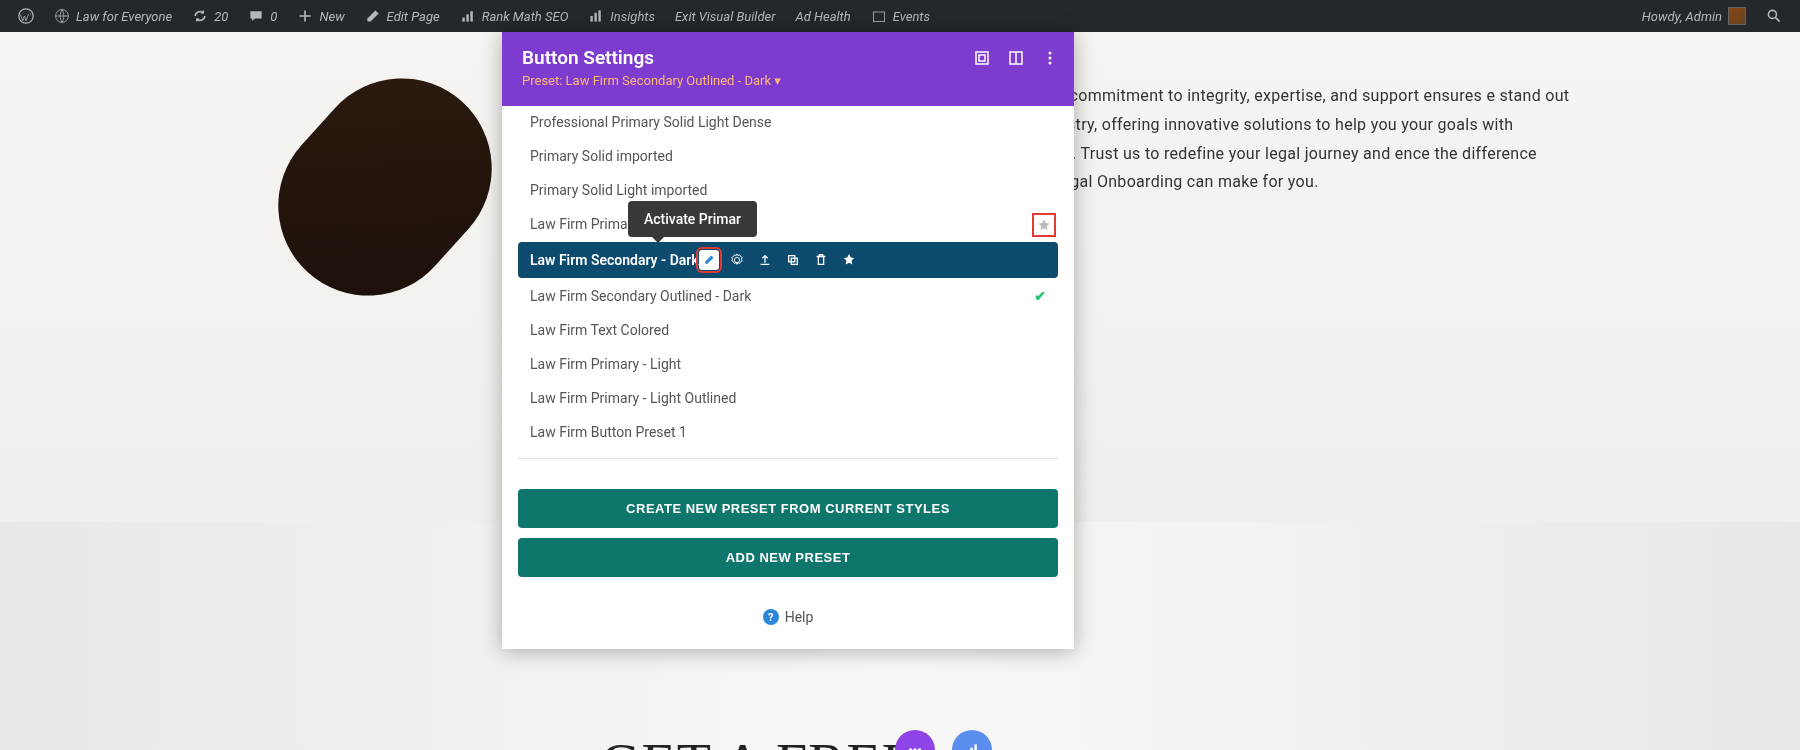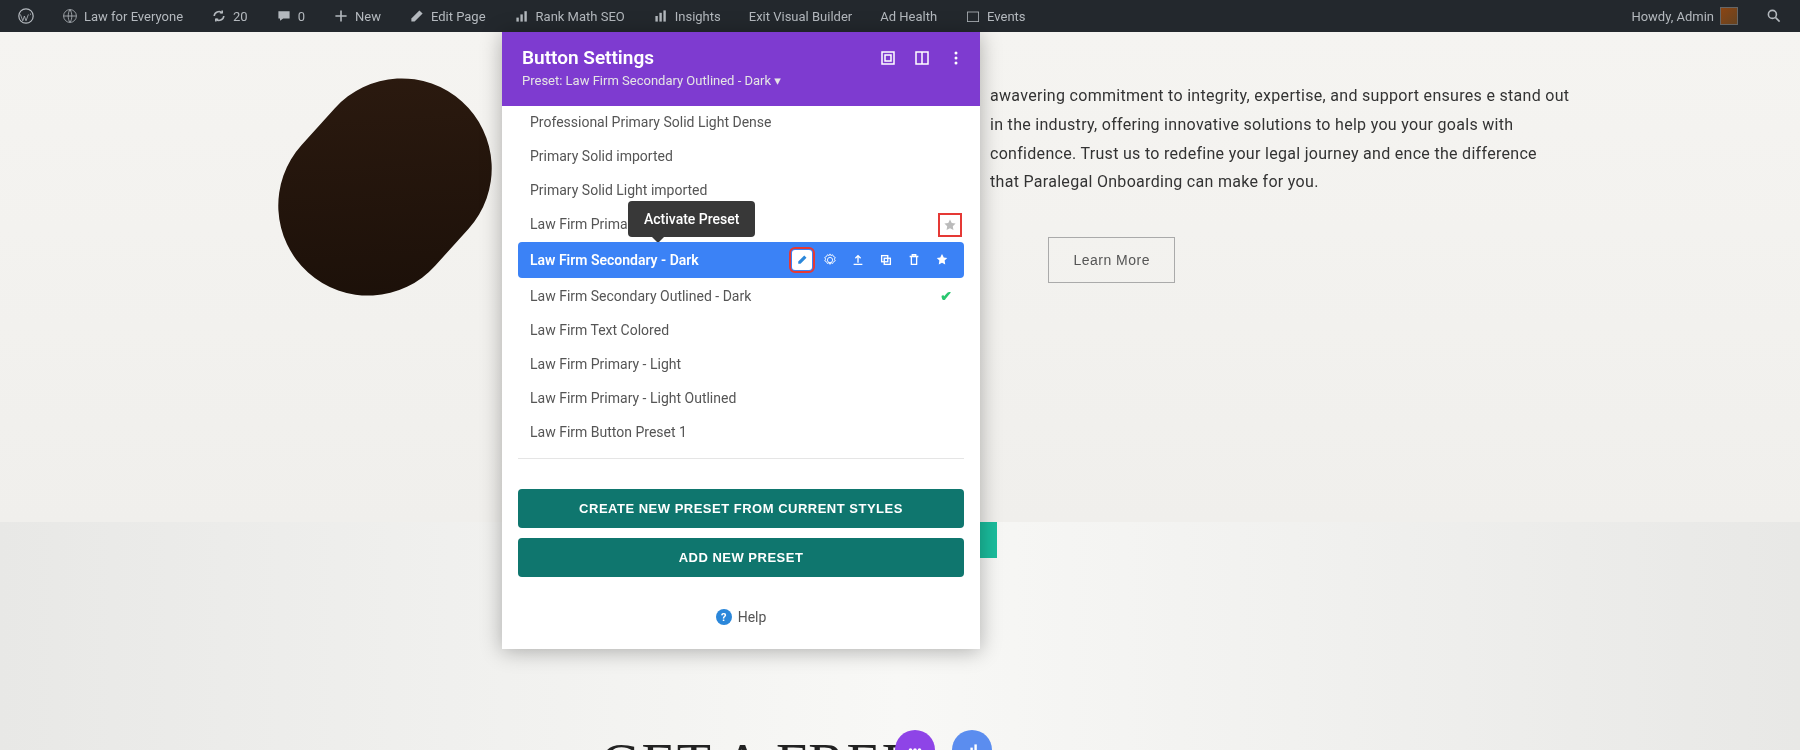--- a/index.html
+++ b/index.html
@@ -1,20 +1,20 @@
 <!DOCTYPE html>
 <html><head>
 <meta charset="utf-8">
 <style>
 * { margin: 0; padding: 0; box-sizing: border-box; }
 body { font-family: -apple-system, BlinkMacSystemFont, "Segoe UI", Roboto, Arial, sans-serif; background: #f1f1ef; overflow: hidden; width: 1800px; height: 750px; }
 
 
 .admin-bar { background: #23282d; height: 32px; display: flex; align-items: center; color: #b4b9be; font-size: 13px; justify-content: space-between; padding: 0 8px; }
-.admin-left, .admin-right { display: flex; align-items: flex-start; gap: 8px; }
+.admin-left, .admin-right { display: flex; align-items: flex-start; gap: 0; font-style: italic; }
 .admin-item { display: flex; align-items: center; gap: 6px; padding: 0 10px; height: 32px; cursor: pointer; }
 .admin-icon { width: 16px; height: 16px; display: inline-flex; align-items: center; justify-content: center; }
 .avatar { width: 18px; height: 18px; background: linear-gradient(135deg,#8b4513,#654321); border: 1px solid #666; }
 
 
 .page-bg { position: absolute; top: 32px; left: 0; right: 0; bottom: 0; background: #fff; overflow: hidden; }
 .bg-image-top { position: absolute; top: 0; left: 0; right: 0; height: 490px; background: linear-gradient(#f5f4f1,#f0efec); }
 .bg-image-bottom { position: absolute; top: 490px; left: 0; right: 0; height: 280px; background: linear-gradient(90deg, #e8e8e6 0%, #f8f8f6 50%, #e8e8e6 100%); }
 .gavel { position: absolute; top: 40px; left: 295px; width: 180px; height: 230px; background: linear-gradient(135deg,#2d1b10,#1a0f08); border-radius: 90px 90px 90px 90px; transform: rotate(42deg); }
 
@@ -26,31 +26,31 @@
 
 .stripe-red { position: absolute; top: 490px; left: 502px; width: 22px; height: 36px; background: #e74c3c; }
 .stripe-teal { position: absolute; top: 490px; left: 975px; width: 22px; height: 36px; background: #1abc9c; }
 
 
 .fab { position: absolute; width: 40px; height: 40px; border-radius: 50%; display: flex; align-items: center; justify-content: center; color: #fff; cursor: pointer; }
 .fab-purple { background: #8e44e7; top: 698px; left: 895px; }
 .fab-blue { background: #5b8def; top: 698px; left: 952px; }
 
 
-.modal { position: absolute; top: 32px; left: 502px; width: 478px; background: #fff; box-shadow: 0 2px 20px rgba(0,0,0,0.3); }
+.modal { position: absolute; top: 32px; left: 502px; width: 572px; background: #fff; box-shadow: 0 2px 20px rgba(0,0,0,0.3); }
 .modal-header { background: #7e3bd0; color: #fff; padding: 14px 20px 18px; position: relative; }
 .modal-title { font-size: 19px; font-weight: 600; margin-bottom: 4px; }
-.modal-subtitle { font-size: 13px; color: #e5e5e5; cursor: pointer; }
+.modal-subtitle { font-size: 13px; color: #fdba74; cursor: pointer; }
 .modal-header-icons { position: absolute; top: 18px; right: 16px; display: flex; gap: 18px; }
 .modal-header-icons span { width: 16px; height: 16px; cursor: pointer; color: #fff; display: inline-flex; align-items: center; justify-content: center; }
 
 .preset-list { background: #fff; padding: 4px 16px 14px; position: relative; }
 .preset-item { padding: 8px 12px; font-size: 14px; color: #555; cursor: pointer; border-radius: 4px; margin: 0 0 2px; position: relative; }
 .preset-item.first { padding-top: 4px; }
-.preset-item.active { background: #3b82f6; color: #fff; font-weight: 600; display: flex; align-items: center; justify-content: space-between; }
+.preset-item.active { background: #0c4a6e; color: #fff; font-weight: 600; display: flex; align-items: center; justify-content: flex-start; }
 .preset-item.checked::after { content: "✔"; position: absolute; right: 12px; top: 8px; color: #29c76f; font-weight: bold; }
 .preset-actions { display: flex; gap: 8px; align-items: center; }
 .preset-action { width: 20px; height: 20px; display: inline-flex; align-items: center; justify-content: center; cursor: pointer; color: #fff; }
 .preset-action.highlighted { background: #fff; color: #2b87da; border-radius: 3px; outline: 2px solid #e53935; outline-offset: 1px; }
 
 .star-highlight { position: absolute; right: 18px; top: 107px; width: 24px; height: 24px; border: 2px solid #e53935; display: flex; align-items: center; justify-content: center; color: #bbb; }
 
 .tooltip { position: absolute; top: 95px; left: 126px; background: #383838; color: #fff; font-size: 14px; font-weight: 500; padding: 10px 16px; border-radius: 4px; white-space: nowrap; }
 .tooltip::after { content: ""; position: absolute; bottom: -6px; left: 24px; border: 6px solid transparent; border-top-color: #383838; border-bottom: none; }
 
@@ -171,21 +171,20 @@
         </span>
       </div>
   </div>
 </div>
 
 <div class="page-bg">
   <div class="bg-image-top"></div>
   <div class="bg-image-bottom"></div>
   <div class="gavel"></div>
   <div class="content-text">awavering commitment to integrity, expertise, and support ensures e stand out in the industry, offering innovative solutions to help you your goals with confidence. Trust us to redefine your legal journey and ence the difference that Paralegal Onboarding can make for you.</div>
-  <button class="learn-more-btn">Learn More</button>
   <div class="stripe-red"></div>
   <div class="stripe-teal"></div>
   <div class="get-free">GET A FREE</div>
   <div class="three-dots-blue">⋮</div>
   <div class="fab fab-purple">
       <svg viewBox="0 0 20 20" fill="currentColor" style="width:18px">
         <circle cx="5" cy="10" r="2"></circle>
         <circle cx="10" cy="10" r="2"></circle>
         <circle cx="15" cy="10" r="2"></circle>
       </svg>
@@ -231,21 +230,21 @@
     <div class="preset-item">Primary Solid imported</div>
     <div class="preset-item">Primary Solid Light imported</div>
     <div class="preset-item">Law Firm Primar</div>
 
     <div class="star-highlight">
       <svg viewBox="0 0 20 20" fill="currentColor" style="width:14px">
           <path d="M10 2l2.5 5 5.5.8-4 3.9.9 5.5L10 14.6 5.1 17.2 6 11.7 2 7.8l5.5-.8z"></path>
         </svg>
     </div>
 
-    <div class="tooltip">Activate Preset</div>
+    <div class="tooltip">Activate Primar</div>
 
     <div class="preset-item active">
       <span>Law Firm Secondary - Dark</span>
       <span class="preset-actions">
         <span class="preset-action highlighted">
             <svg viewBox="0 0 16 16" fill="currentColor" style="width:12px">
               <path d="M11 2l3 3-8 8H3v-3z"></path>
             </svg>
           </span>
         <span class="preset-action">

